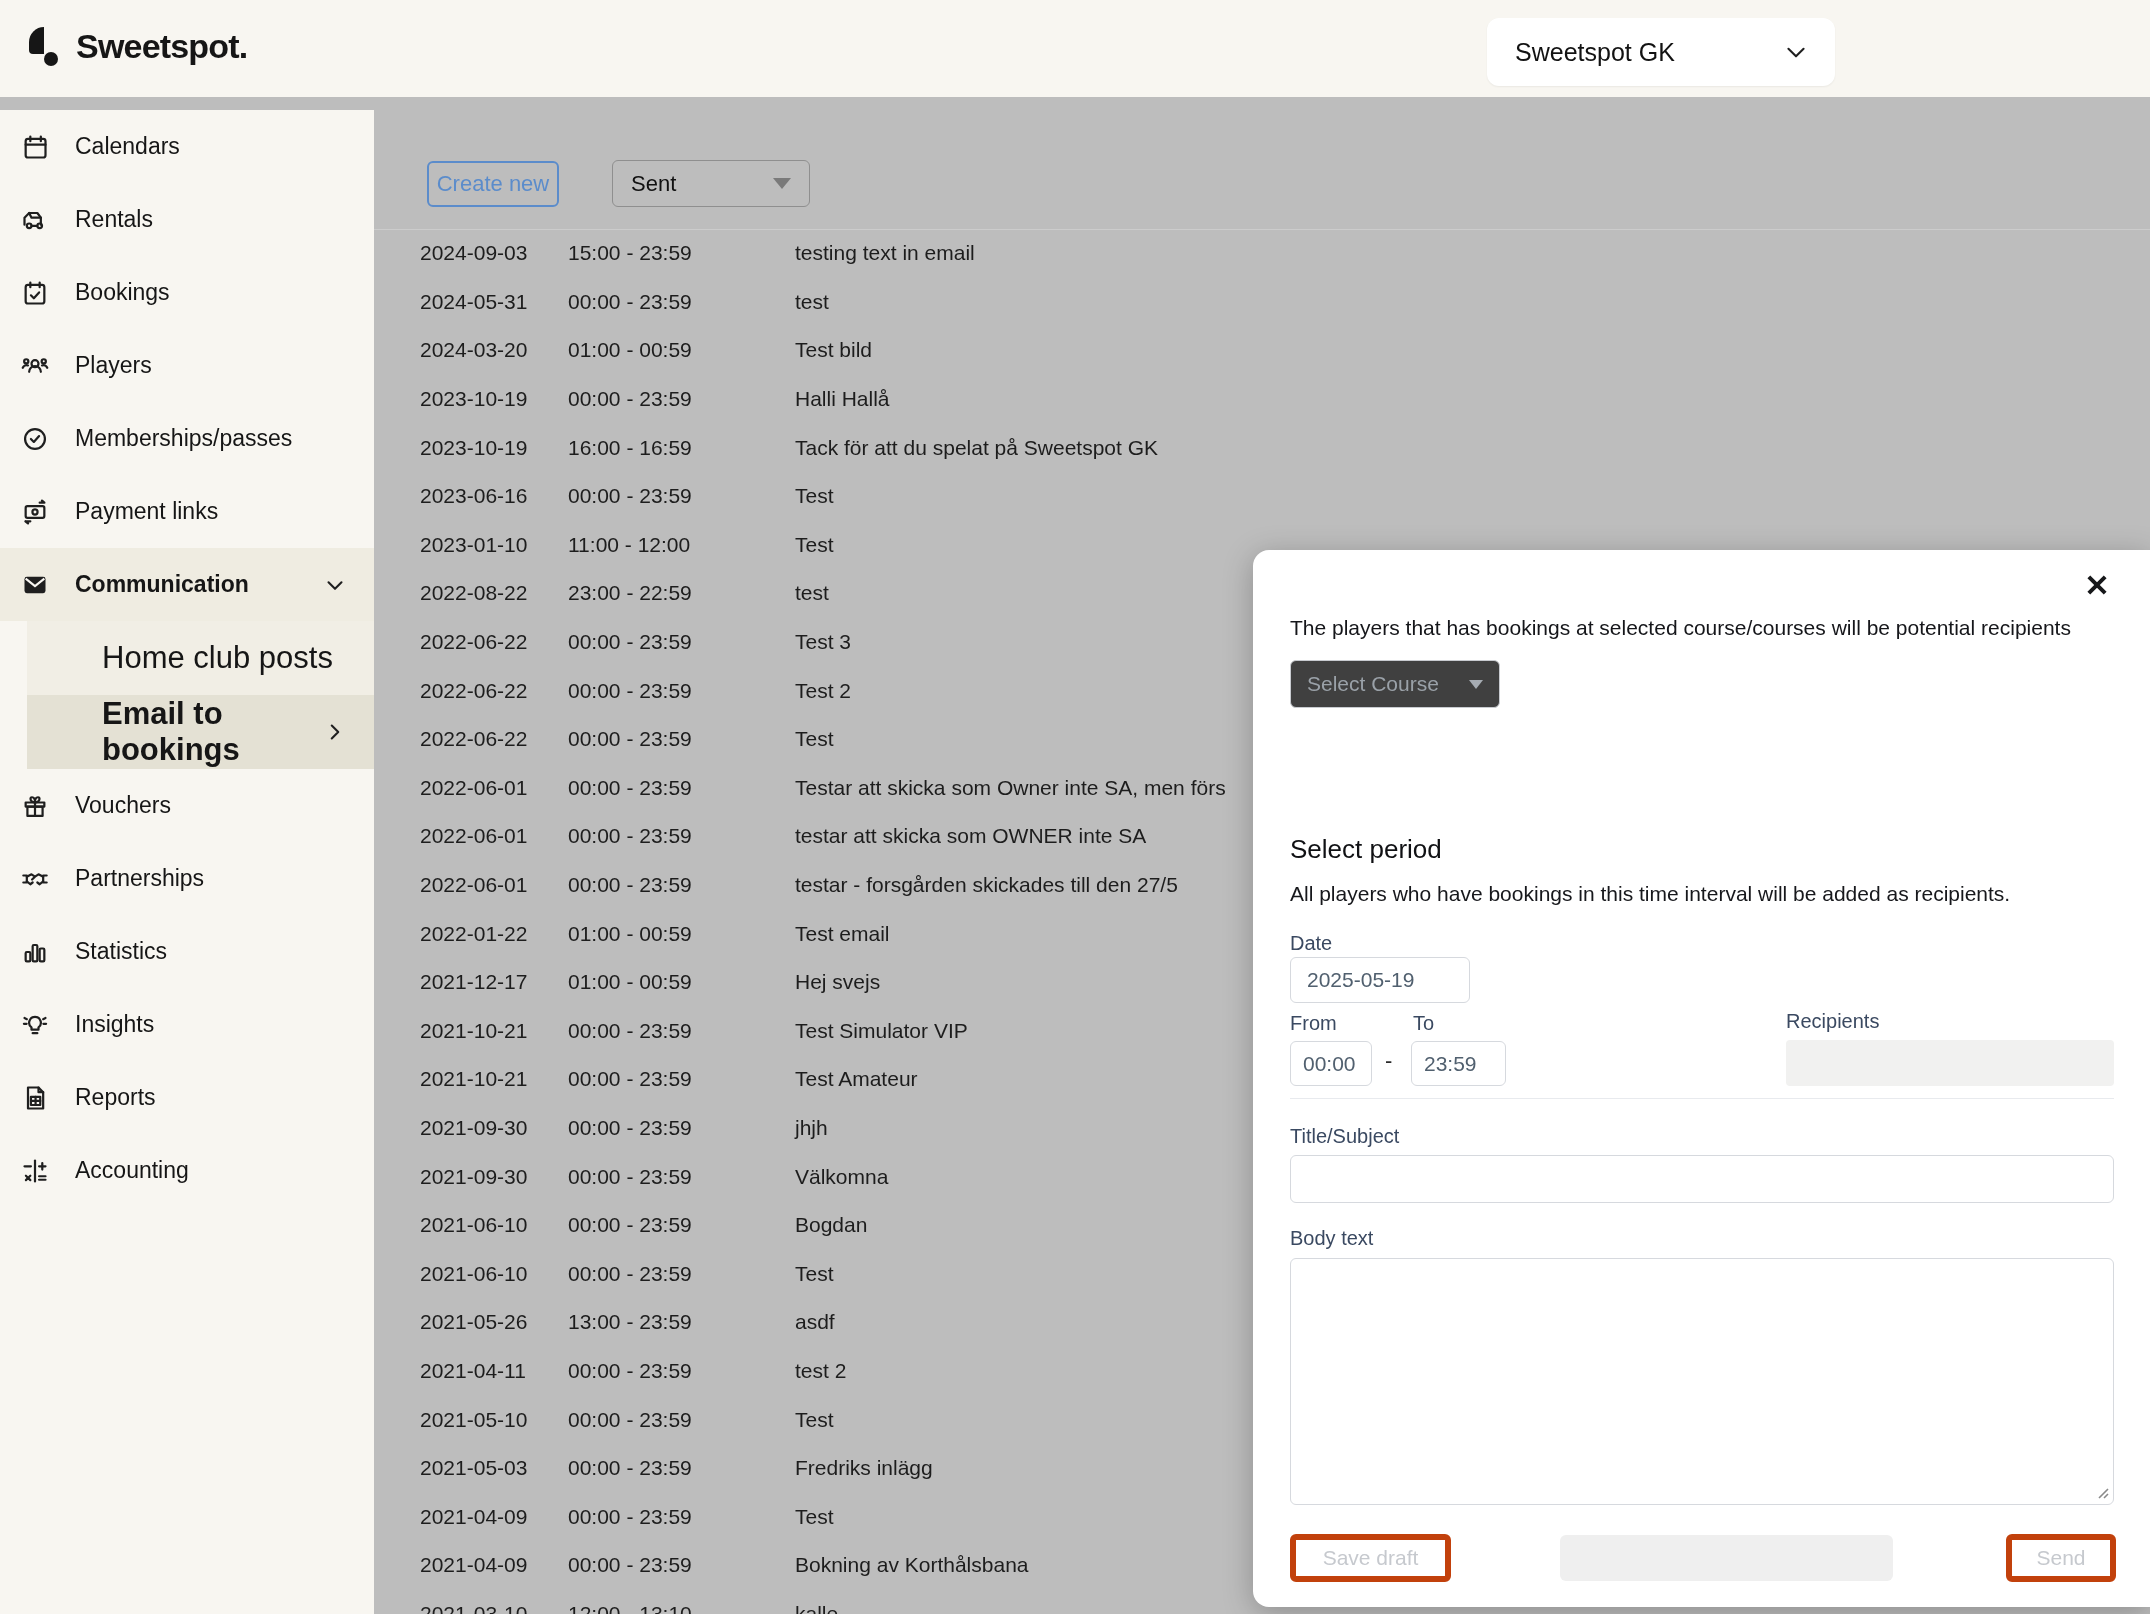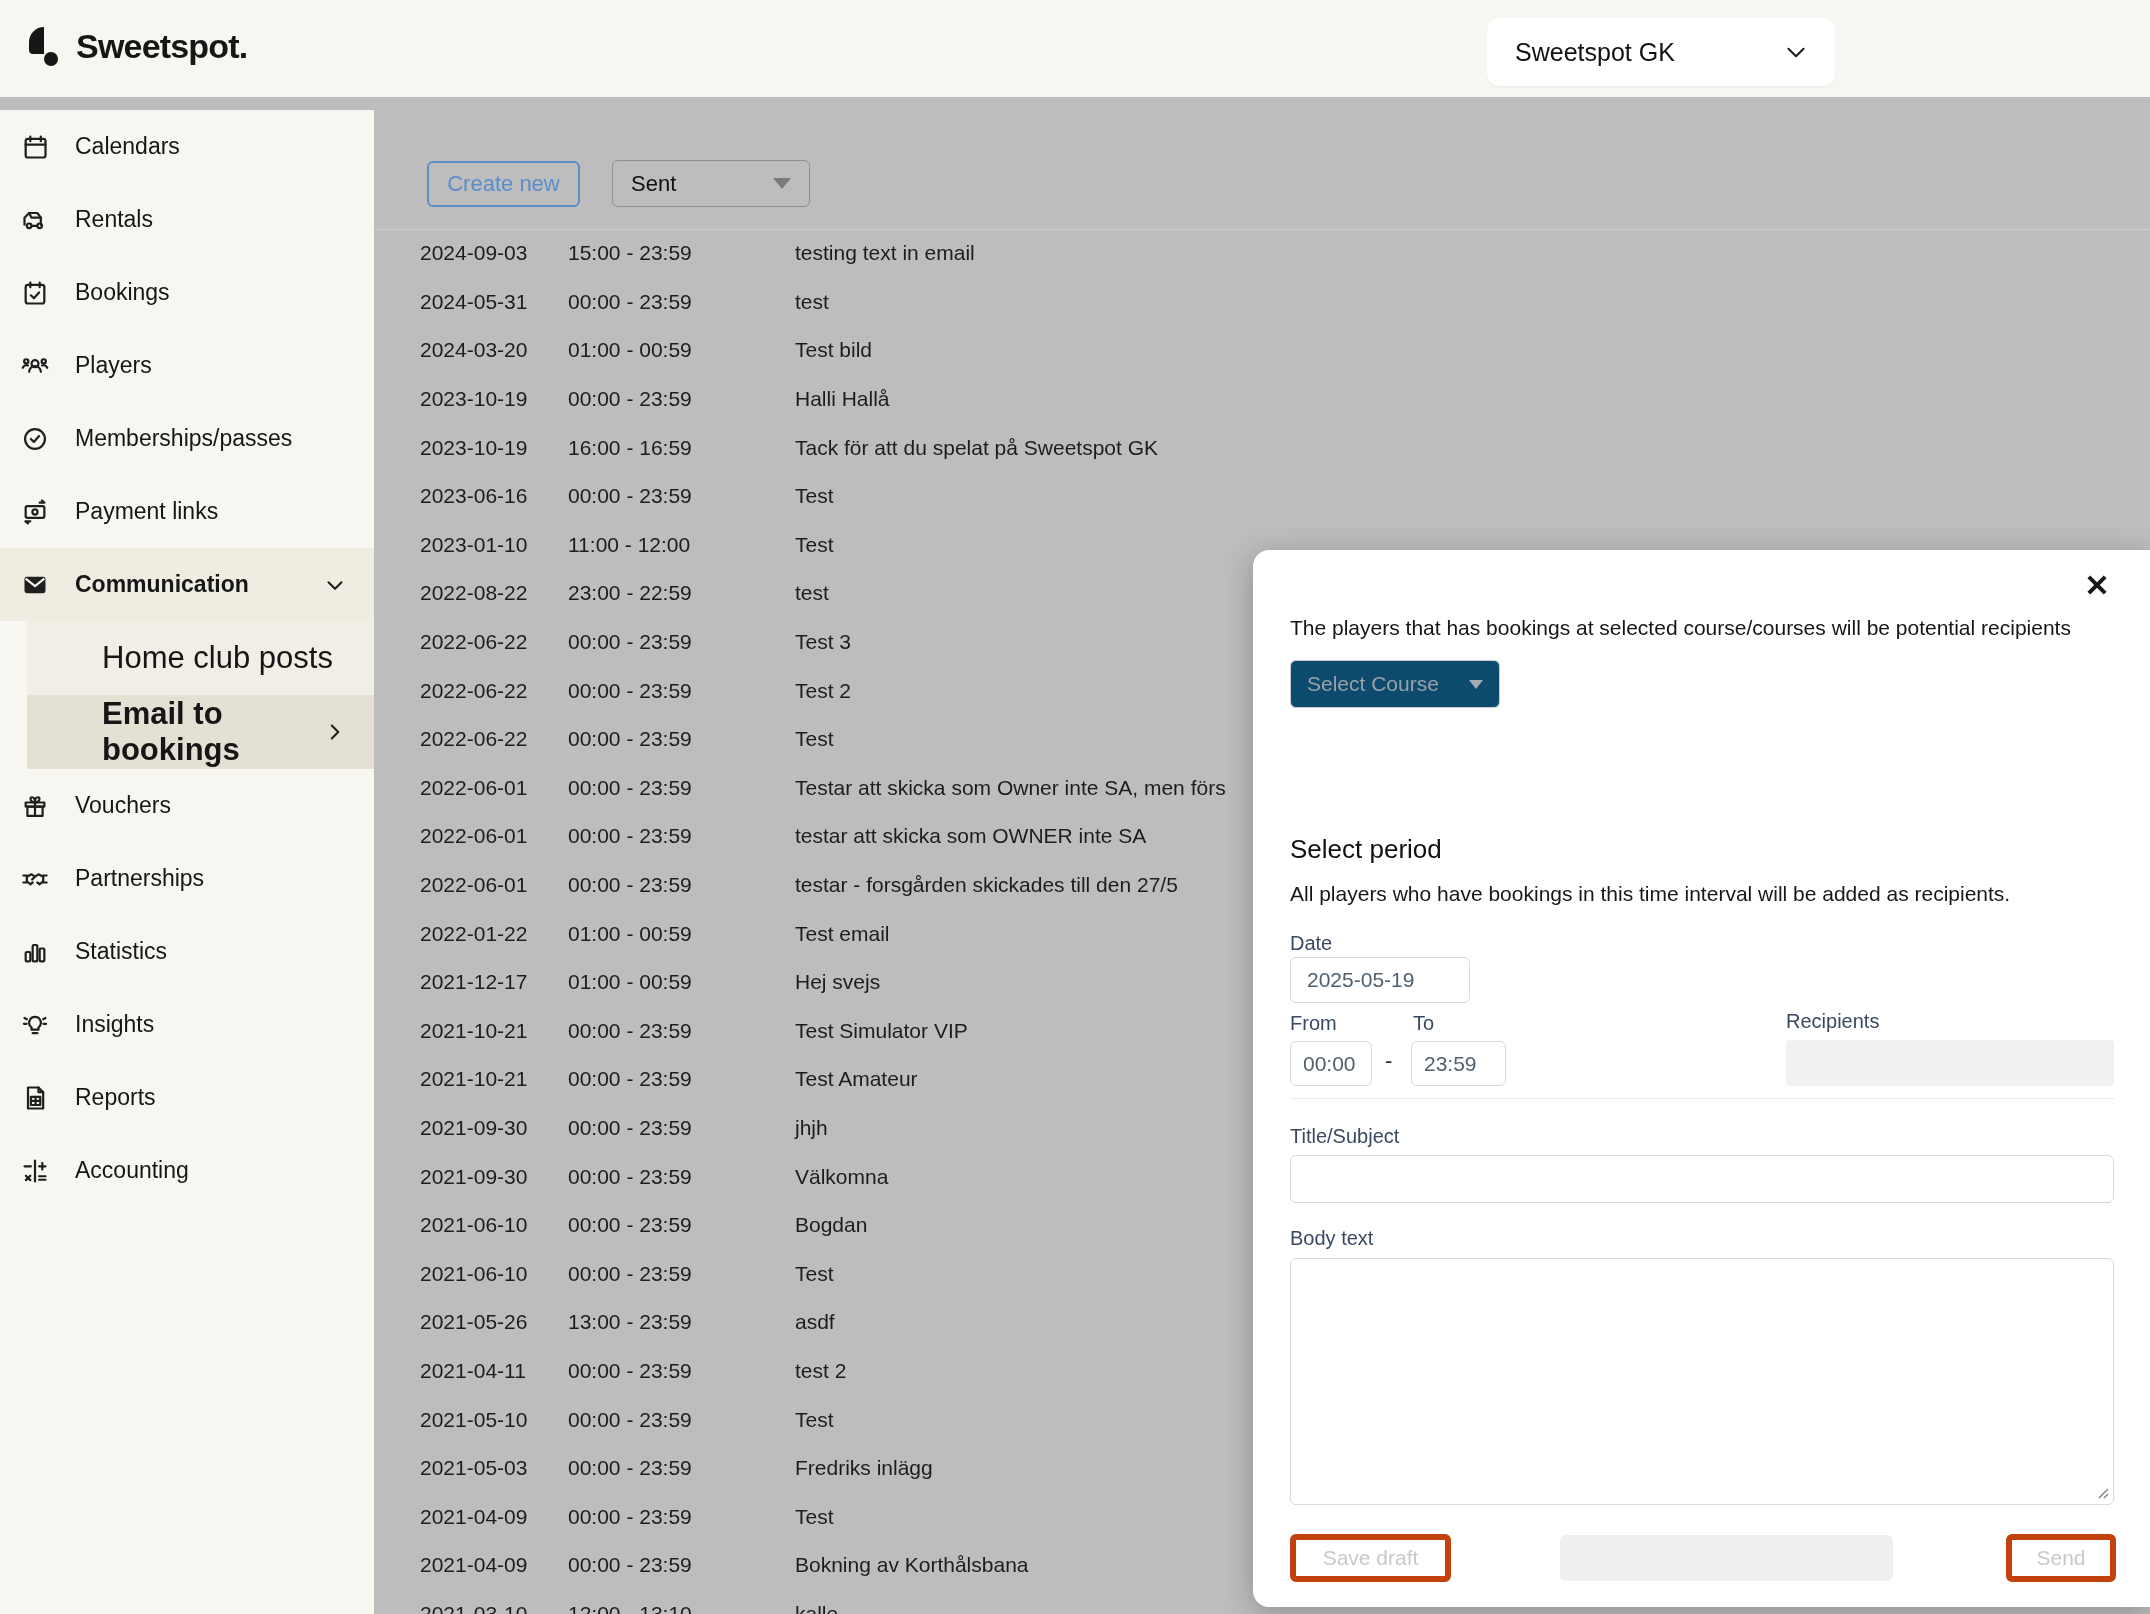--- a/index.html
+++ b/index.html
@@ -28,41 +28,41 @@
   #submenu{background:#F8F6F1;}
   .sub-item{height:74px;margin-left:27px;display:flex;align-items:center;padding-left:75px;box-sizing:border-box;cursor:pointer;background:#F1EEE5;}
   .sub-item .slabel{font-size:31px;color:#161616;}
   .sub-item.active{background:#E4E1D4;}
   .sub-item.active .slabel{font-weight:700;}
   .sub-item .spread{margin-left:auto;margin-right:26px;display:flex;align-items:center;}
   svg.ic{stroke:#1F1F1F;fill:none;stroke-width:1.9;stroke-linecap:round;stroke-linejoin:round;}
 
   
   #main{position:absolute;top:0;left:374px;right:0;bottom:0;background:#BDBDBD;overflow:hidden;}
-  #btn-create{position:absolute;left:53px;top:64px;width:153px;height:46px;border:2px solid #5B8CCB;
+  #btn-create{position:absolute;left:53px;top:64px;width:132px;height:46px;border:2px solid #5B8CCB;
     border-radius:6px;background:transparent;color:#5B8CCB;font-size:22px;display:flex;align-items:center;justify-content:center;cursor:pointer;}
   #sel-sent{position:absolute;left:238px;top:63px;width:198px;height:47px;border:1px solid #8F8F8F;border-radius:6px;
     display:flex;align-items:center;box-sizing:border-box;padding:0 18px;cursor:pointer;text-align:right;}
   #sel-sent .lbl{font-size:22px;color:#111;}
   .tri-down{width:0;height:0;border-left:9px solid transparent;border-right:9px solid transparent;border-top:11px solid #7A7A7A;margin-left:auto;}
   #list-divider{position:absolute;left:0;right:0;top:132px;border-top:1px solid #CCCCCC;}
   #email-rows{position:absolute;left:0;right:0;top:132px;bottom:0;overflow:hidden;}
   .email-row{height:48.6px;display:flex;align-items:center;font-size:21px;color:#1D1D1D;cursor:pointer;}
   .email-row .r-date{width:148px;padding-left:46px;box-sizing:content-box;flex:0 0 auto;}
   .email-row .r-time{width:227px;flex:0 0 auto;}
   .email-row .r-subject{flex:1 1 auto;white-space:nowrap;}
 
   
   #panel{position:absolute;left:1253px;top:550px;right:0;bottom:7px;background:#FFFFFF;
     border-radius:16px 0 0 16px;box-shadow:0 6px 30px rgba(0,0,0,0.25);z-index:10;}
   #panel .label{font-size:20px;color:#3A4961;}
   #close-btn{position:absolute;top:18px;right:36px;width:34px;height:34px;display:flex;align-items:center;justify-content:center;cursor:pointer;background:none;border:none;padding:0;}
   #p-instruction{position:absolute;left:37px;top:66px;font-size:21px;color:#15161A;}
   #select-course{position:absolute;left:37px;top:110px;width:210px;height:48px;border:1px solid #C8CBD0;border-radius:6px;
-    display:flex;align-items:center;box-sizing:border-box;padding:0 16px;cursor:pointer;background:#0c4a6e;gap:10px;}
+    display:flex;align-items:center;box-sizing:border-box;padding:0 16px;cursor:pointer;background:#404040;gap:10px;}
   #select-course .lbl{font-size:21px;color:#9AA1A8;}
   #select-course .tri{width:0;height:0;border-left:7px solid transparent;border-right:7px solid transparent;border-top:9px solid #A6ACB3;margin-left:auto;}
   #p-title{position:absolute;left:37px;top:284px;font-size:26px;font-weight:500;color:#101114;}
   #p-subtitle{position:absolute;left:37px;top:332px;font-size:21px;color:#17181C;}
   .pinput{border:1px solid #D6D9DE;border-radius:6px;background:#fff;font-family:"Liberation Sans",sans-serif;
     font-size:21px;color:#51606F;box-sizing:border-box;padding:0 12px;outline:none;}
   #date-label{position:absolute;left:37px;top:382px;}
   #date-input{position:absolute;left:37px;top:407px;width:180px;height:46px;padding-left:16px;}
   #from-label{position:absolute;left:37px;top:462px;}
   #from-input{position:absolute;left:37px;top:491px;width:82px;height:45px;}

